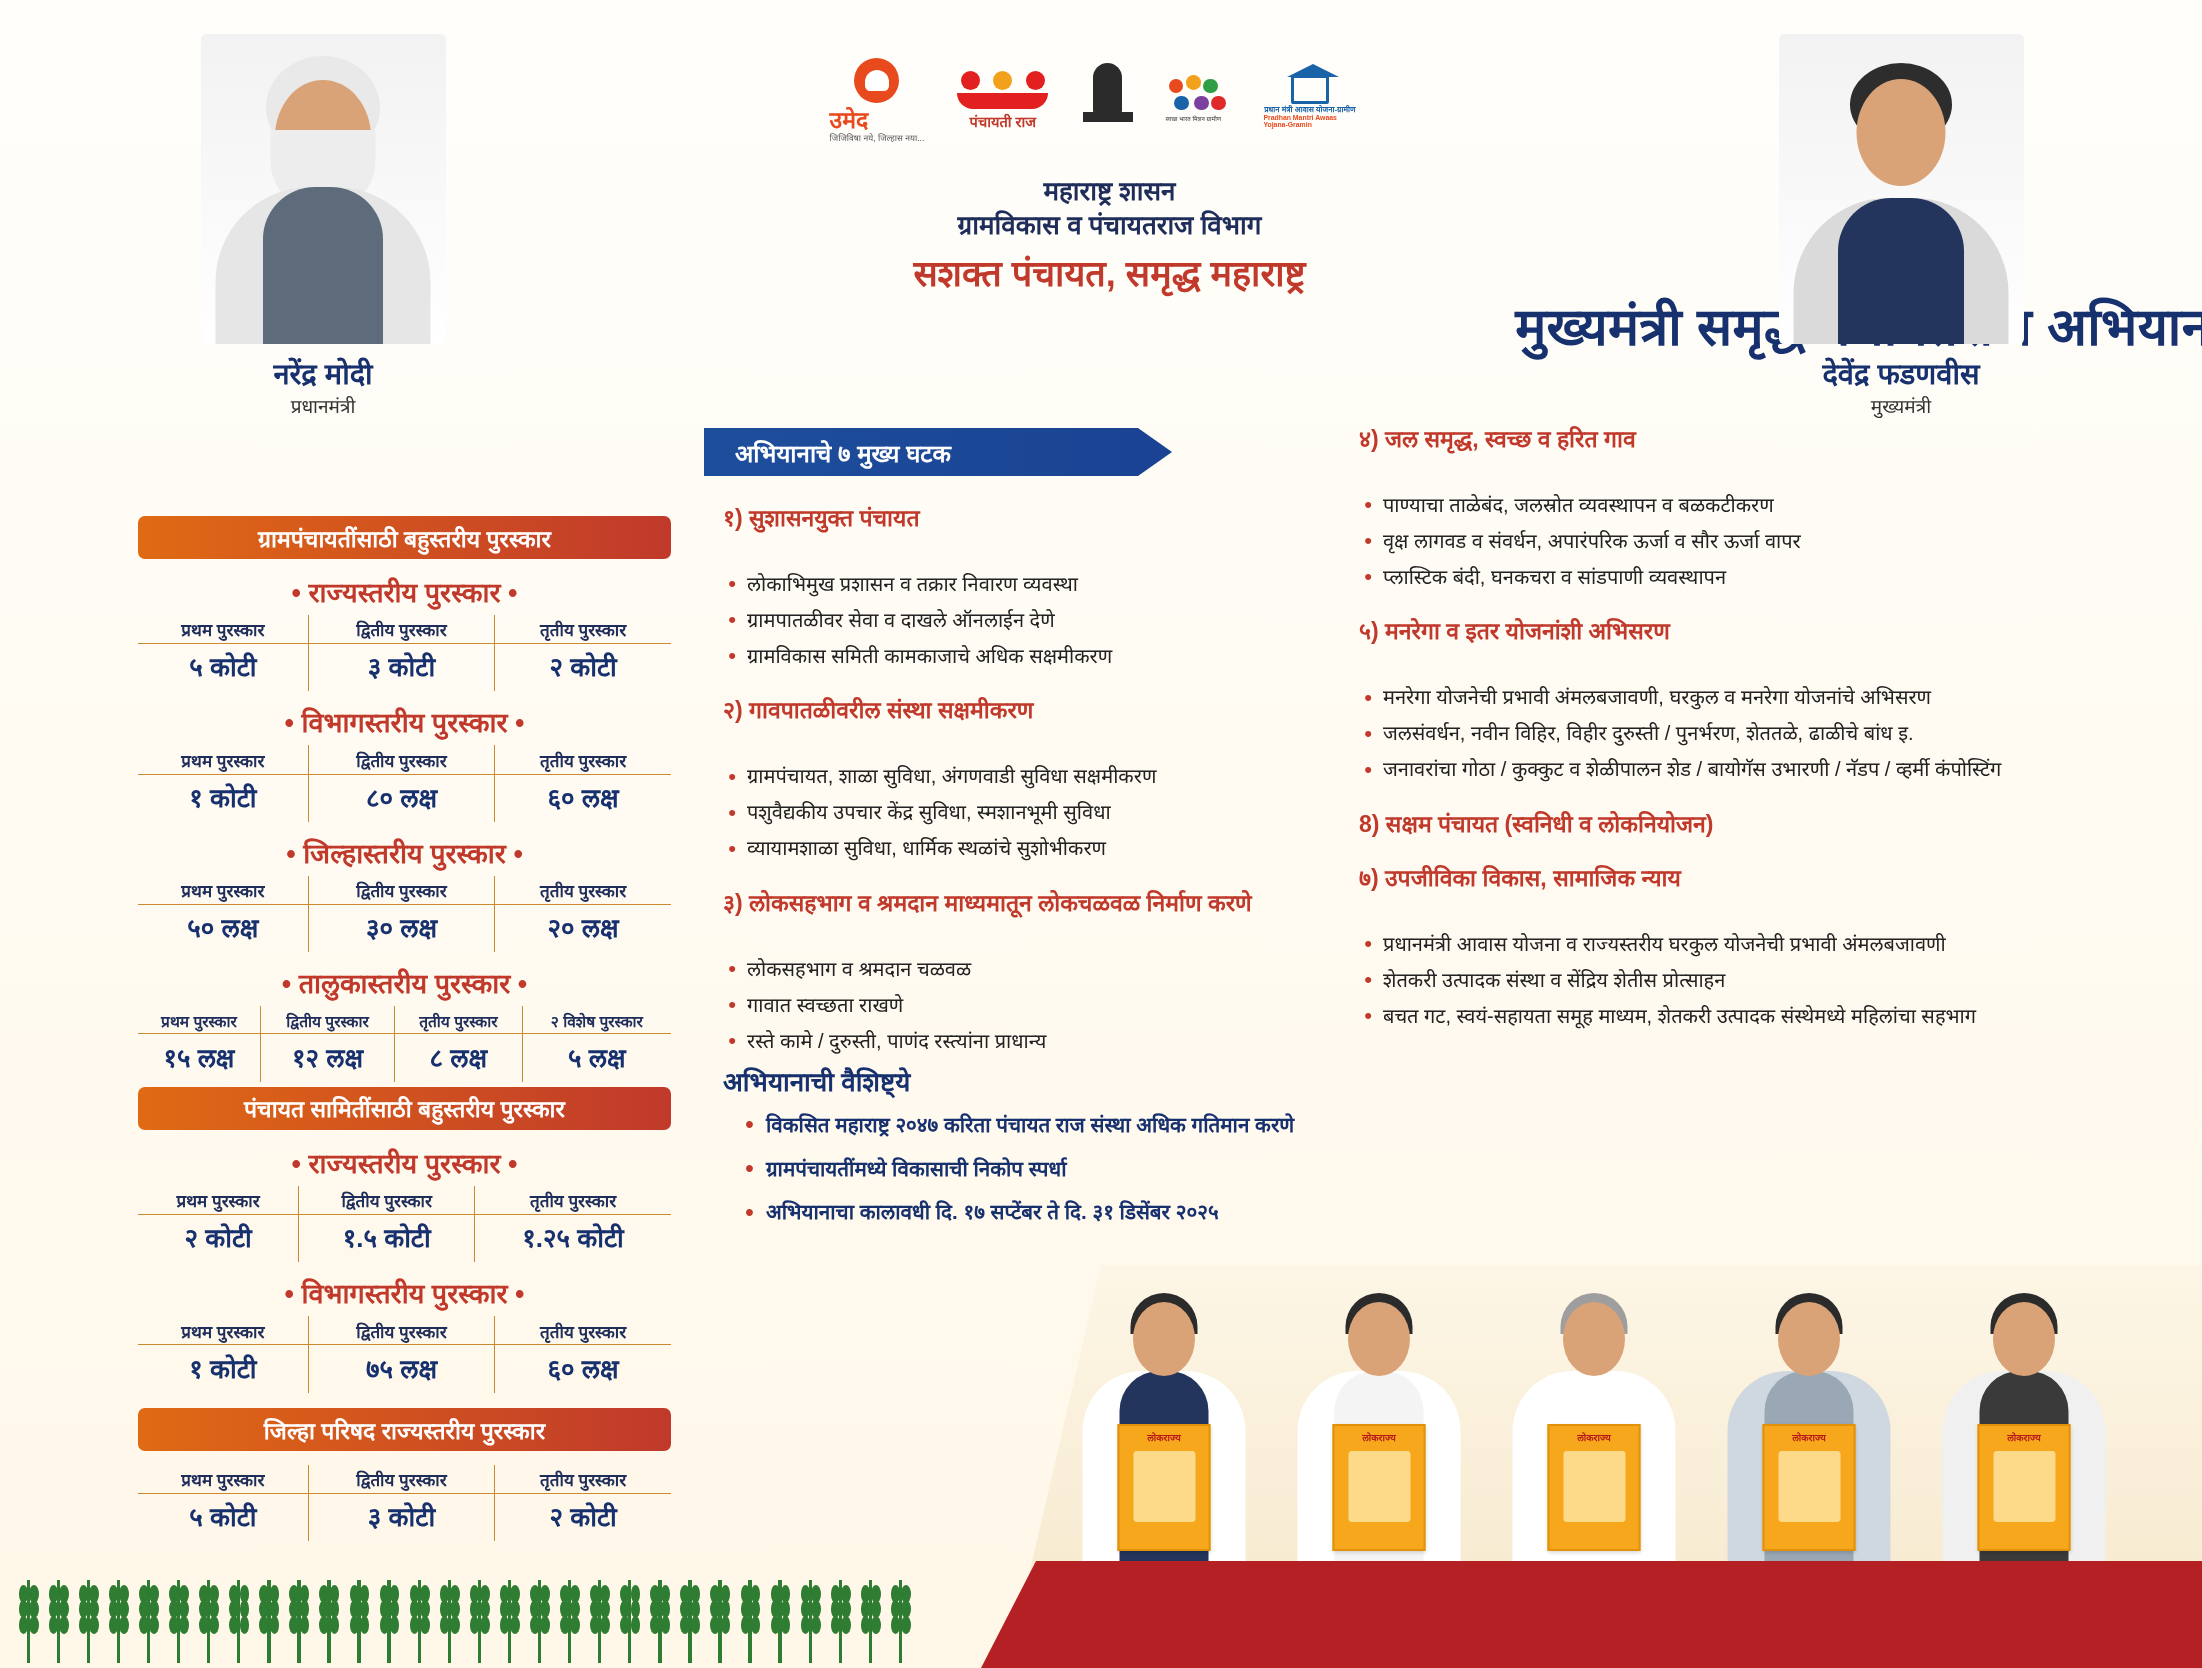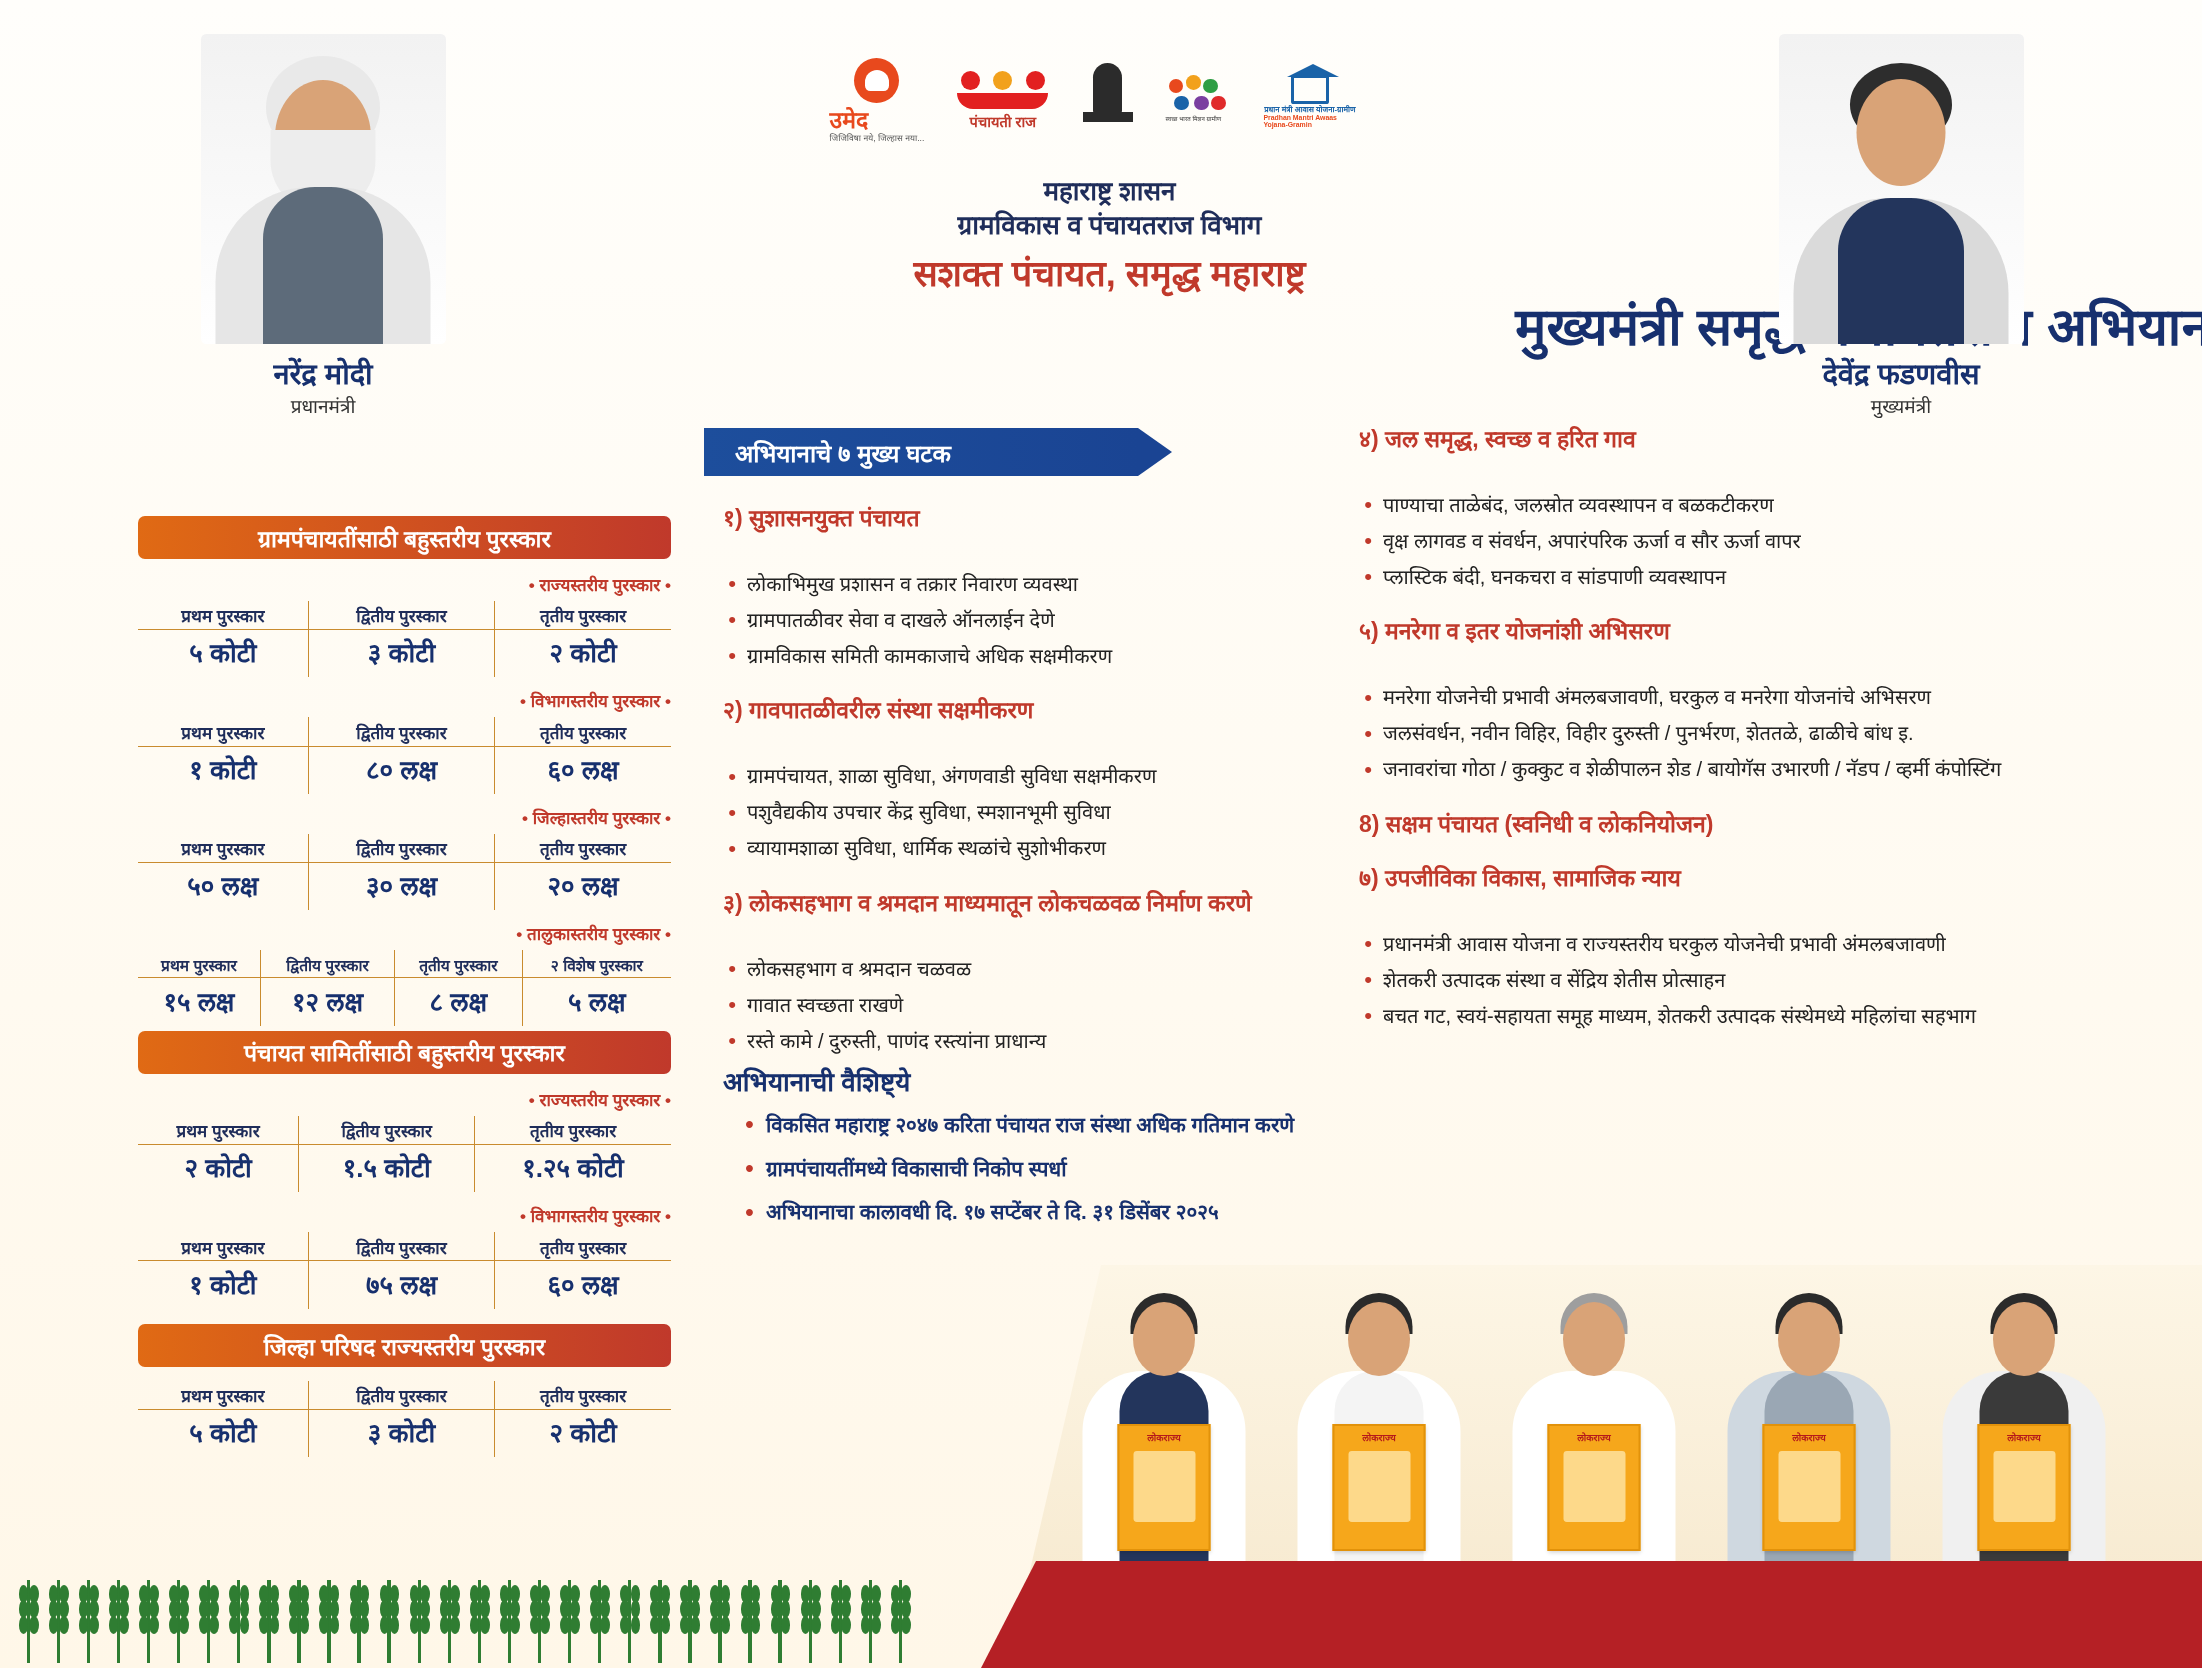--- a/index.html
+++ b/index.html
@@ -88,21 +88,21 @@
 
   
   .left-col { position: absolute; left: 138px; top: 516px; width: 533px; }
   .band {
     height: 43px; display:flex; align-items:center; justify-content:center;
     color:#fff; font-size:23px; font-weight:bold;
     background: linear-gradient(90deg,#e06a14 0%, #c0392b 100%);
     border-radius: 6.9px; margin-bottom: 13.8px;
   }
   .sub-head {
-    text-align:right; color:#c0392b; font-size:17px; font-weight:bold;
+    text-align:center; color:#c0392b; font-size:27px; font-weight:bold;
     margin: 12px 0 5.2px;
   }
   .tbl { width: 100%; border-collapse: collapse; margin-bottom: 5.2px; }
   .tbl th {
     font-size: 17px; color:#1f2d5a; font-weight:bold; padding: 3.4px 0 1.7px;
     border-bottom: 1.7px solid #c98b2e;
   }
   .tbl td {
     font-size: 26px; color:#17306e; font-weight:bold; text-align:center;
     padding: 4.3px 0 6.9px;

